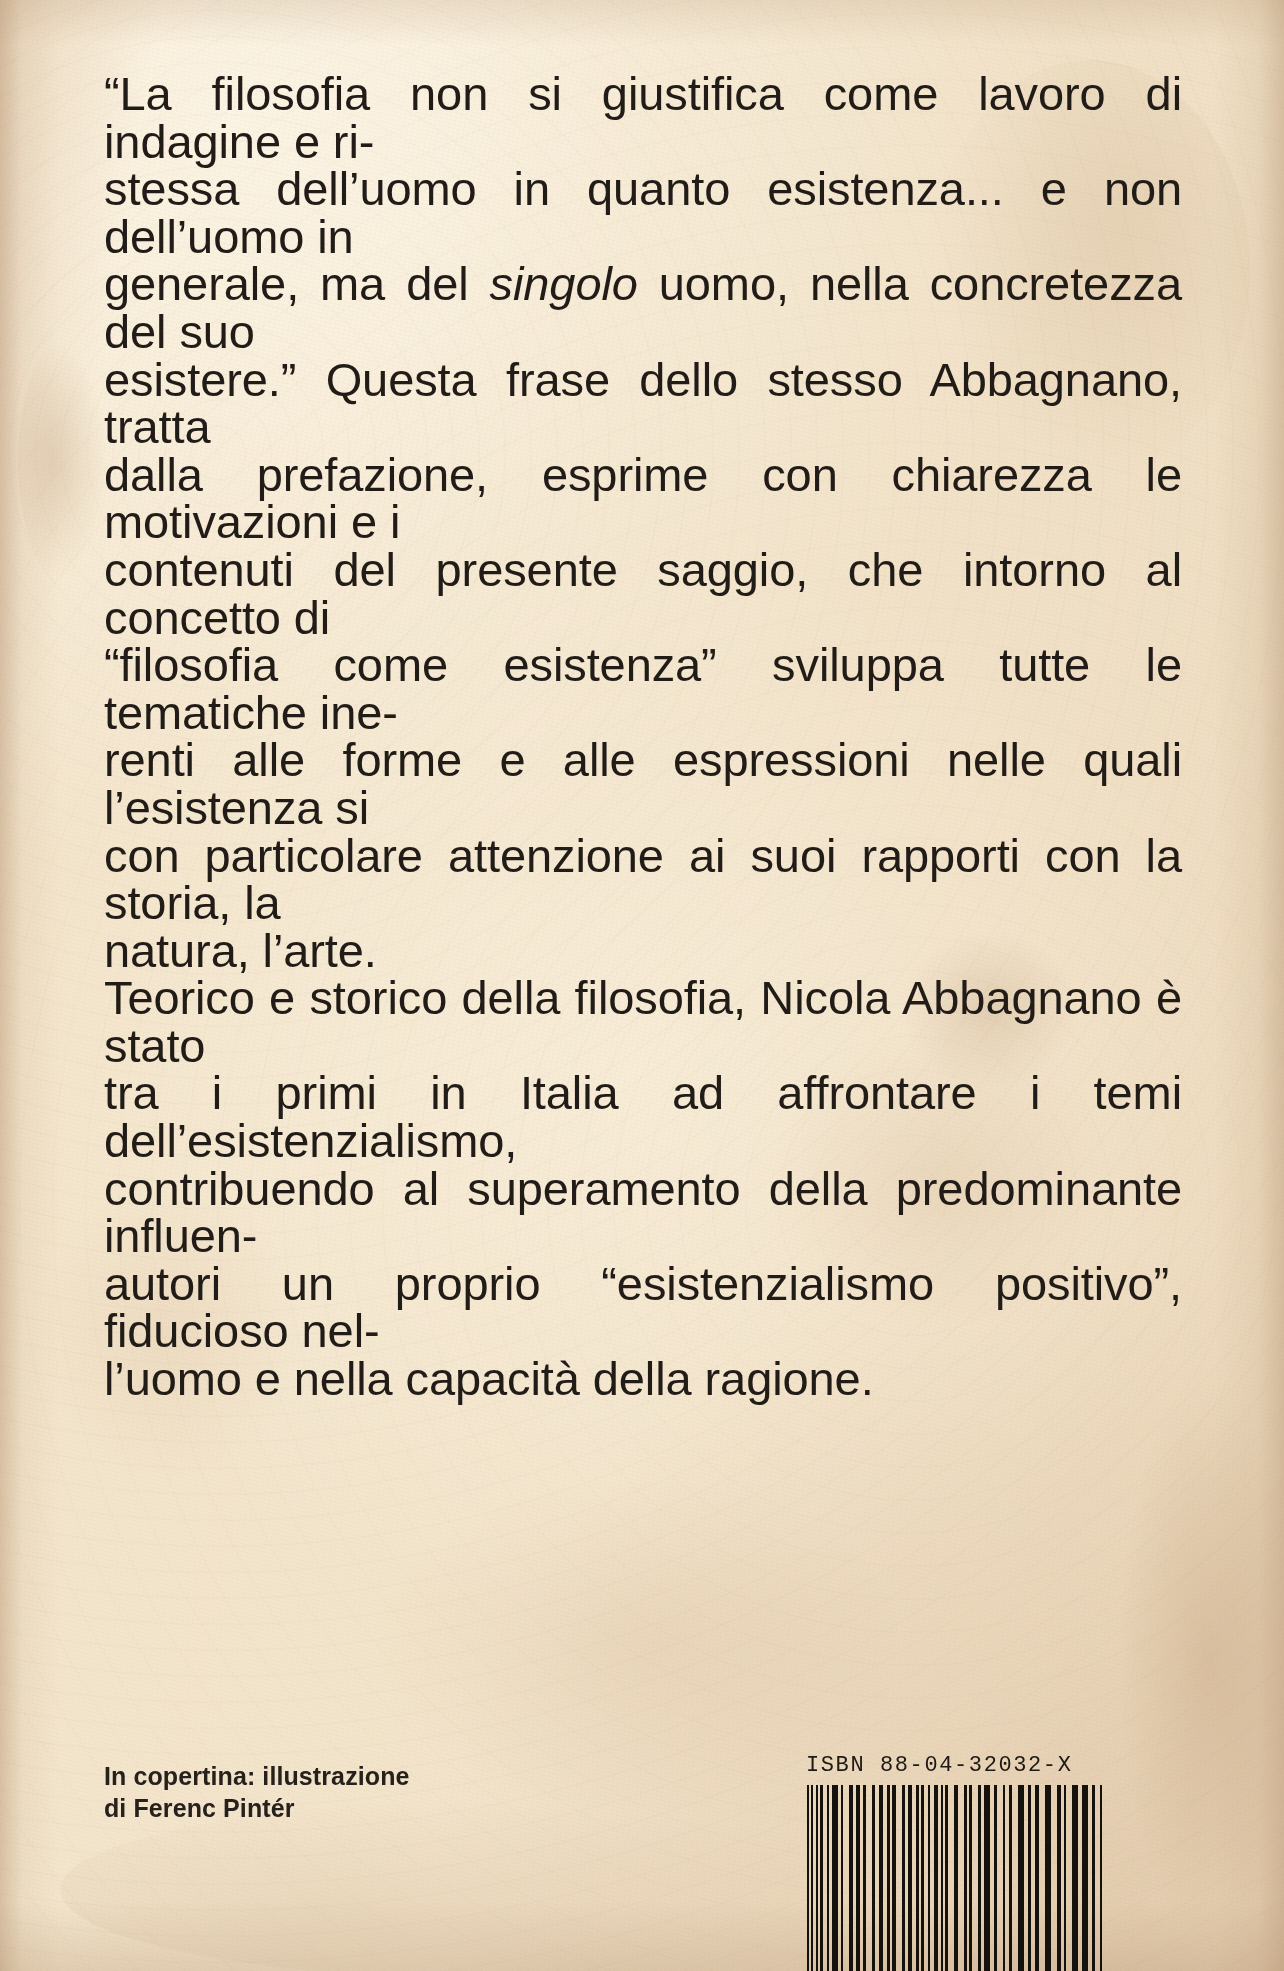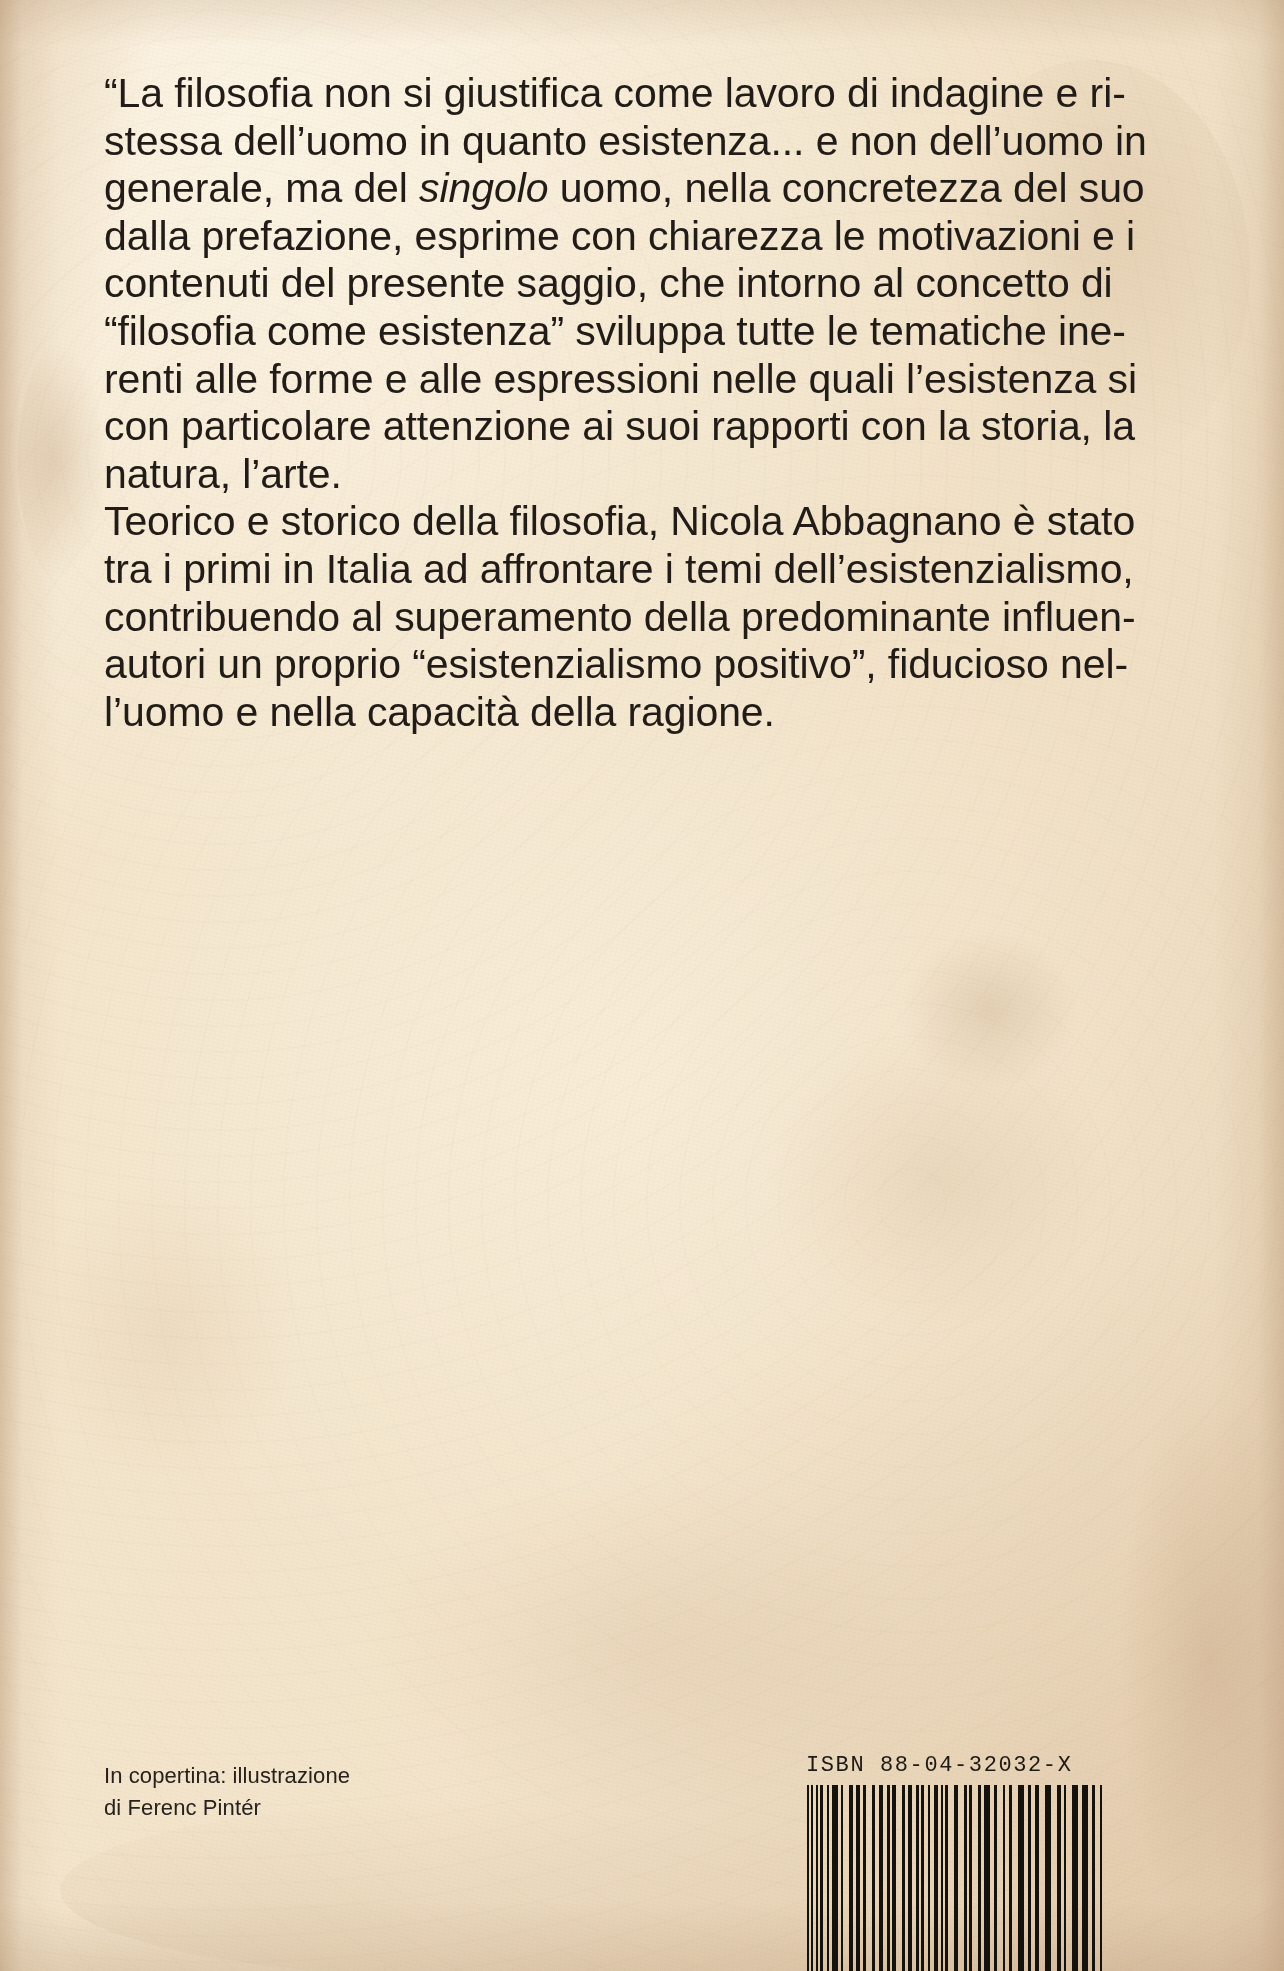--- a/index.html
+++ b/index.html
@@ -61,21 +61,21 @@
     pointer-events: none;
   }
 
   
   .blurb {
     position: absolute;
     left: 104px;
     top: 70px;
     width: 1078px;
     color: #211c18;
-    font-size: 41px;
+    font-size: 47px;
     line-height: 47.6px;
     letter-spacing: -0.1px;
     text-align: justify;
     text-justify: inter-word;
   }
   .blurb p {
     margin: 0;
   }
   .it { font-style: italic; }
 
@@ -84,23 +84,24 @@
     display: block;
     white-space: pre-wrap;
   }
 
   
   .credit {
     position: absolute;
     left: 104px;
     top: 1760px;
     color: #27211c;
-    font-size: 22px;
+    font-size: 25px;
     line-height: 32px;
     letter-spacing: .1px;
+    font-weight: bold;
   }
 
   .isbn-block {
     position: absolute;
     left: 806px;
     top: 1753px;
     width: 330px;
   }
   .isbn-text {
     font-family: "Liberation Mono", "DejaVu Sans Mono", monospace;
@@ -137,20 +138,21 @@
   <div class="stain" style="left:380px; top:1480px; width:520px; height:330px; background:radial-gradient(ellipse at 50% 50%, rgba(200,168,132,0.16), rgba(200,168,132,0) 74%);"></div>
   <div class="stain" style="left:1120px; top:1380px; width:180px; height:560px; background:radial-gradient(ellipse at 50% 50%, rgba(182,146,110,0.30), rgba(182,146,110,0) 72%);"></div>
   <div class="stain" style="left:60px; top:1800px; width:900px; height:180px; background:radial-gradient(ellipse at 30% 60%, rgba(192,158,122,0.18), rgba(192,158,122,0) 72%);"></div>
   <div class="stain" style="left:900px; top:930px; width:180px; height:160px; background:radial-gradient(ellipse at 50% 50%, rgba(170,132,96,0.22), rgba(170,132,96,0) 70%);"></div>
 
   <div class="blurb">
     <p>
       <span class="line">“La filosofia non si giustifica come lavoro di indagine e ri-</span>
       <span class="line">stessa dell’uomo in quanto esistenza... e non dell’uomo in</span>
       <span class="line"><span>generale, ma del </span><span class="it">singolo</span><span> uomo, nella concretezza del suo</span></span>
+      <span class="line">esistere.” Questa frase dello stesso Abbagnano, tratta</span>
       <span class="line">dalla prefazione, esprime con chiarezza le motivazioni e i</span>
       <span class="line">contenuti del presente saggio, che intorno al concetto di</span>
       <span class="line">“filosofia come esistenza” sviluppa tutte le tematiche ine-</span>
       <span class="line">renti alle forme e alle espressioni nelle quali l’esistenza si</span>
       <span class="line">con particolare attenzione ai suoi rapporti con la storia, la</span>
       <span class="line">natura, l’arte.</span>
     </p>
     <p>
       <span class="line">Teorico e storico della filosofia, Nicola Abbagnano è stato</span>
       <span class="line">tra i primi in Italia ad affrontare i temi dell’esistenzialismo,</span>

